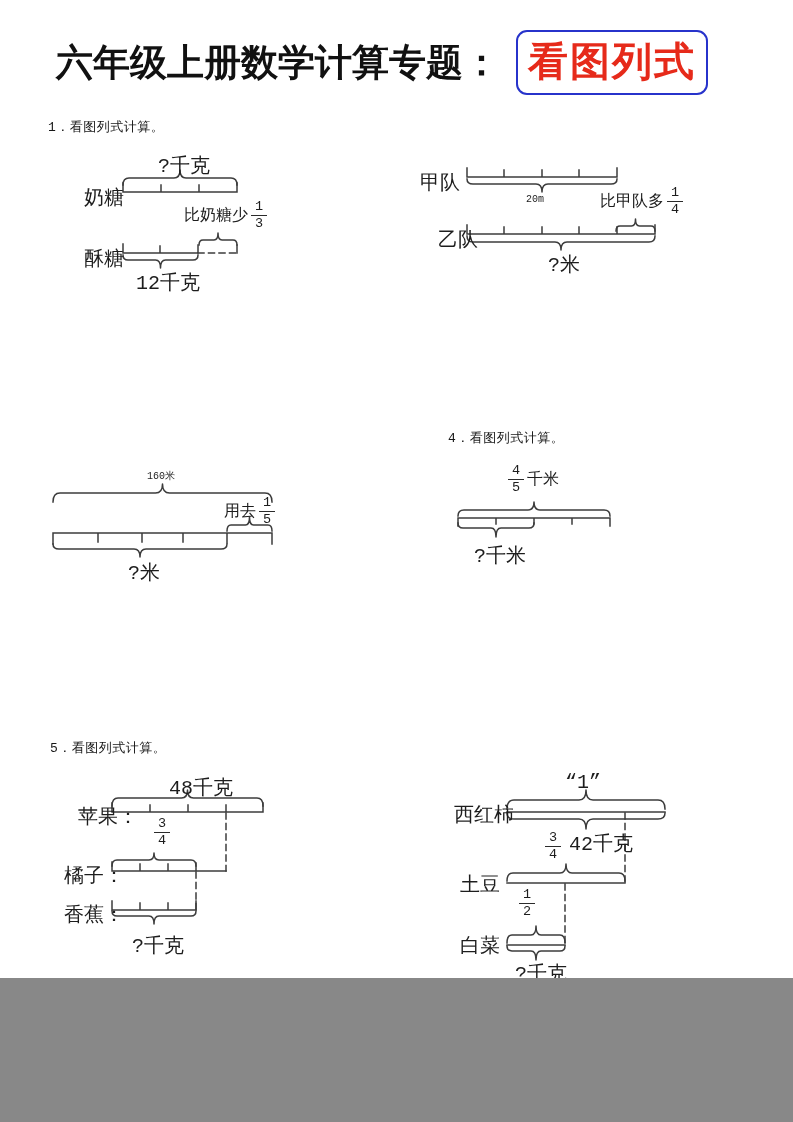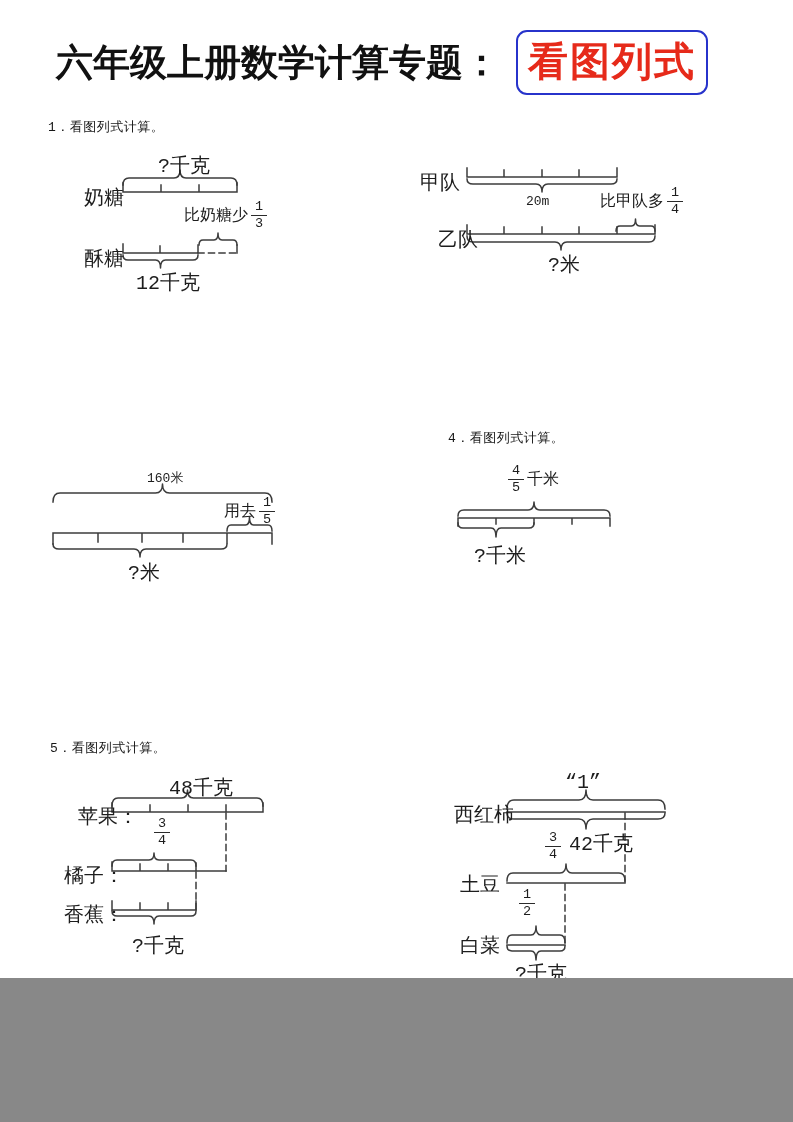--- a/index.html
+++ b/index.html
@@ -9,21 +9,21 @@
   }
   .title-row{position:absolute;left:56px;top:30px;display:flex;align-items:center;white-space:nowrap;}
   .title-text{font-size:37px;font-weight:bold;letter-spacing:0px;color:#111;}
   .title-box{
     display:inline-flex;align-items:center;justify-content:center;
     border:2.5px solid #2733cb;border-radius:11px;padding:2px 10px 4px 10px;margin-left:16px;
   }
   .title-red{font-size:40px;font-weight:bold;color:#e62a1a;letter-spacing:2px;}
   .heading{position:absolute;font-size:13px;letter-spacing:0.5px;white-space:nowrap;color:#161616;text-align:center;}
   .lbl{position:absolute;font-size:20px;white-space:nowrap;color:#1d1d1d;}
-  .lbl.small{font-size:13px;}
+  .lbl.small{font-size:10px;}
   .note{position:absolute;display:flex;align-items:center;gap:3px;font-size:16px;white-space:nowrap;color:#1d1d1d;}
   .frac{display:inline-flex;flex-direction:column;align-items:center;line-height:1.05;font-size:13.5px;color:#1d1d1d;}
   .frac .num{padding:0 4px 1px 4px;border-bottom:1.4px solid #2b2b2b;}
   .frac .den{padding-top:1px;}
   .frac.abs{position:absolute;}
   svg.diagram-layer{position:absolute;left:0;top:0;}
   svg.diagram-layer path{stroke:#3c3c3c;stroke-width:1.5;fill:none;stroke-linecap:square;stroke-linejoin:round;}
   svg.diagram-layer path.dash{stroke-dasharray:6 4.5;}
 </style>
 </head>

